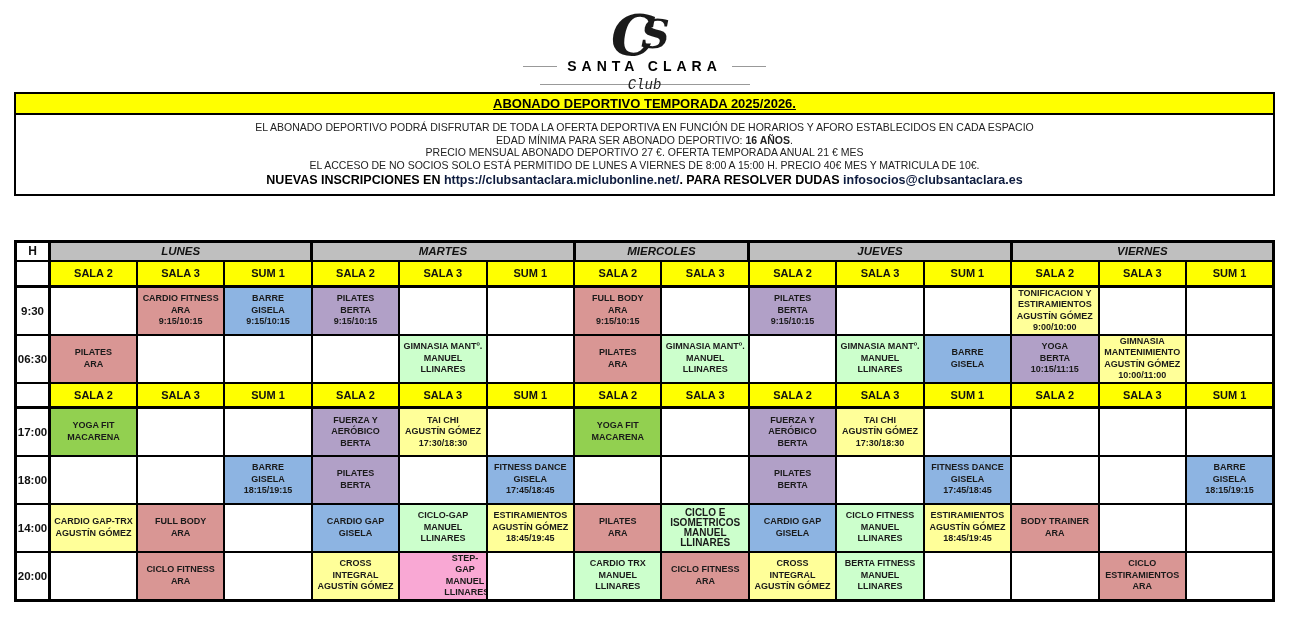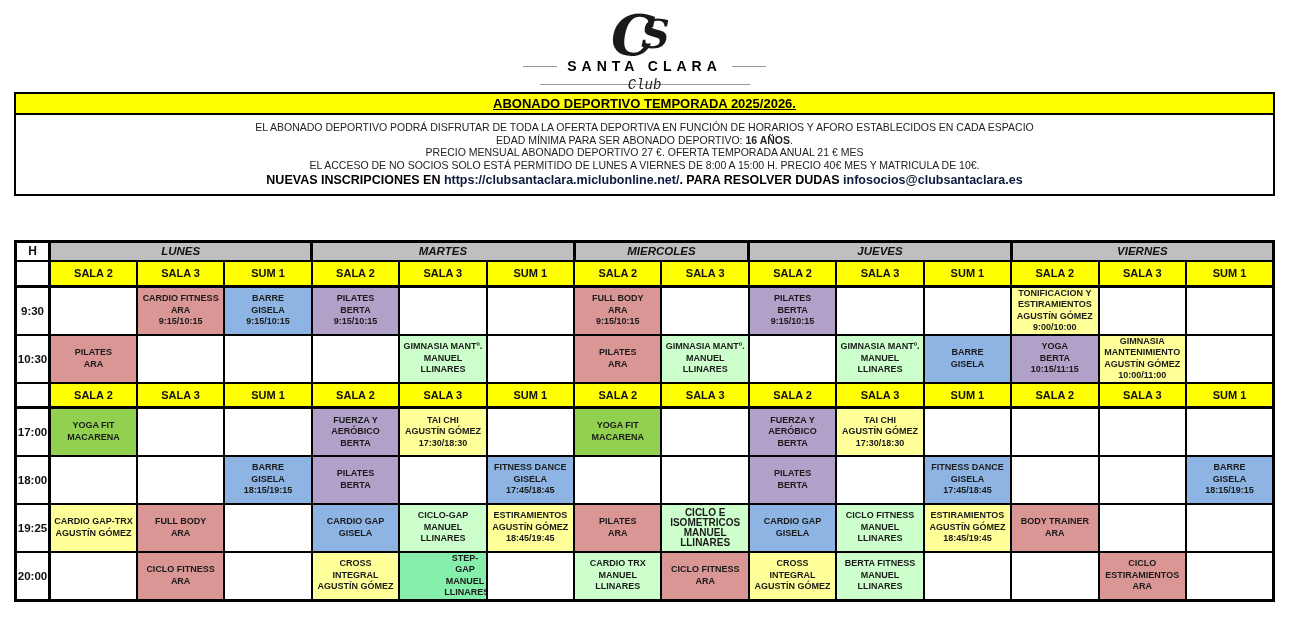--- a/index.html
+++ b/index.html
@@ -165,21 +165,21 @@
           <td class="cell group-start" style="background: rgb(255, 255, 153);">
             <div>TONIFICACION Y</div>
             <div>ESTIRAMIENTOS</div>
             <div>AGUSTÍN GÓMEZ</div>
             <div>9:00/10:00</div>
           </td>
           <td class="empty"></td>
           <td class="empty"></td>
         </tr>
         <tr class="class-row">
-          <td class="time">10:30</td>
+          <td class="time">06:30</td>
           <td class="cell" style="background: rgb(217, 150, 148);">
             <div>PILATES</div>
             <div>ARA</div>
           </td>
           <td class="empty"></td>
           <td class="empty"></td>
           <td class="empty group-start"></td>
           <td class="cell" style="background: rgb(204, 255, 204);">
             <div>GIMNASIA MANTº.</div>
             <div>MANUEL LLINARES</div>
@@ -304,21 +304,21 @@
           </td>
           <td class="empty group-start"></td>
           <td class="empty"></td>
           <td class="cell" style="background: rgb(141, 180, 226);">
             <div>BARRE</div>
             <div>GISELA</div>
             <div>18:15/19:15</div>
           </td>
         </tr>
         <tr class="class-row">
-          <td class="time">19:25</td>
+          <td class="time">14:00</td>
           <td class="cell" style="background: rgb(255, 255, 153);">
             <div>CARDIO GAP-TRX</div>
             <div>AGUSTÍN GÓMEZ</div>
           </td>
           <td class="cell" style="background: rgb(217, 150, 148);">
             <div>FULL BODY</div>
             <div>ARA</div>
           </td>
           <td class="empty"></td>
           <td class="cell group-start" style="background: rgb(141, 180, 226);">
@@ -371,21 +371,21 @@
           <td class="cell" style="background: rgb(217, 150, 148);">
             <div>CICLO FITNESS</div>
             <div>ARA</div>
           </td>
           <td class="empty"></td>
           <td class="cell group-start" style="background: rgb(255, 255, 153);">
             <div>CROSS</div>
             <div>INTEGRAL</div>
             <div>AGUSTÍN GÓMEZ</div>
           </td>
-          <td class="cell" style="background: #86efac; padding-left: 44px;">
+          <td class="cell" style="background: #f9a8d4; padding-left: 44px;">
             <div>STEP-GAP</div>
             <div>MANUEL</div>
             <div>LLINARES</div>
           </td>
           <td class="empty"></td>
           <td class="cell group-start" style="background: rgb(204, 255, 204);">
             <div>CARDIO TRX</div>
             <div>MANUEL</div>
             <div>LLINARES</div>
           </td>

